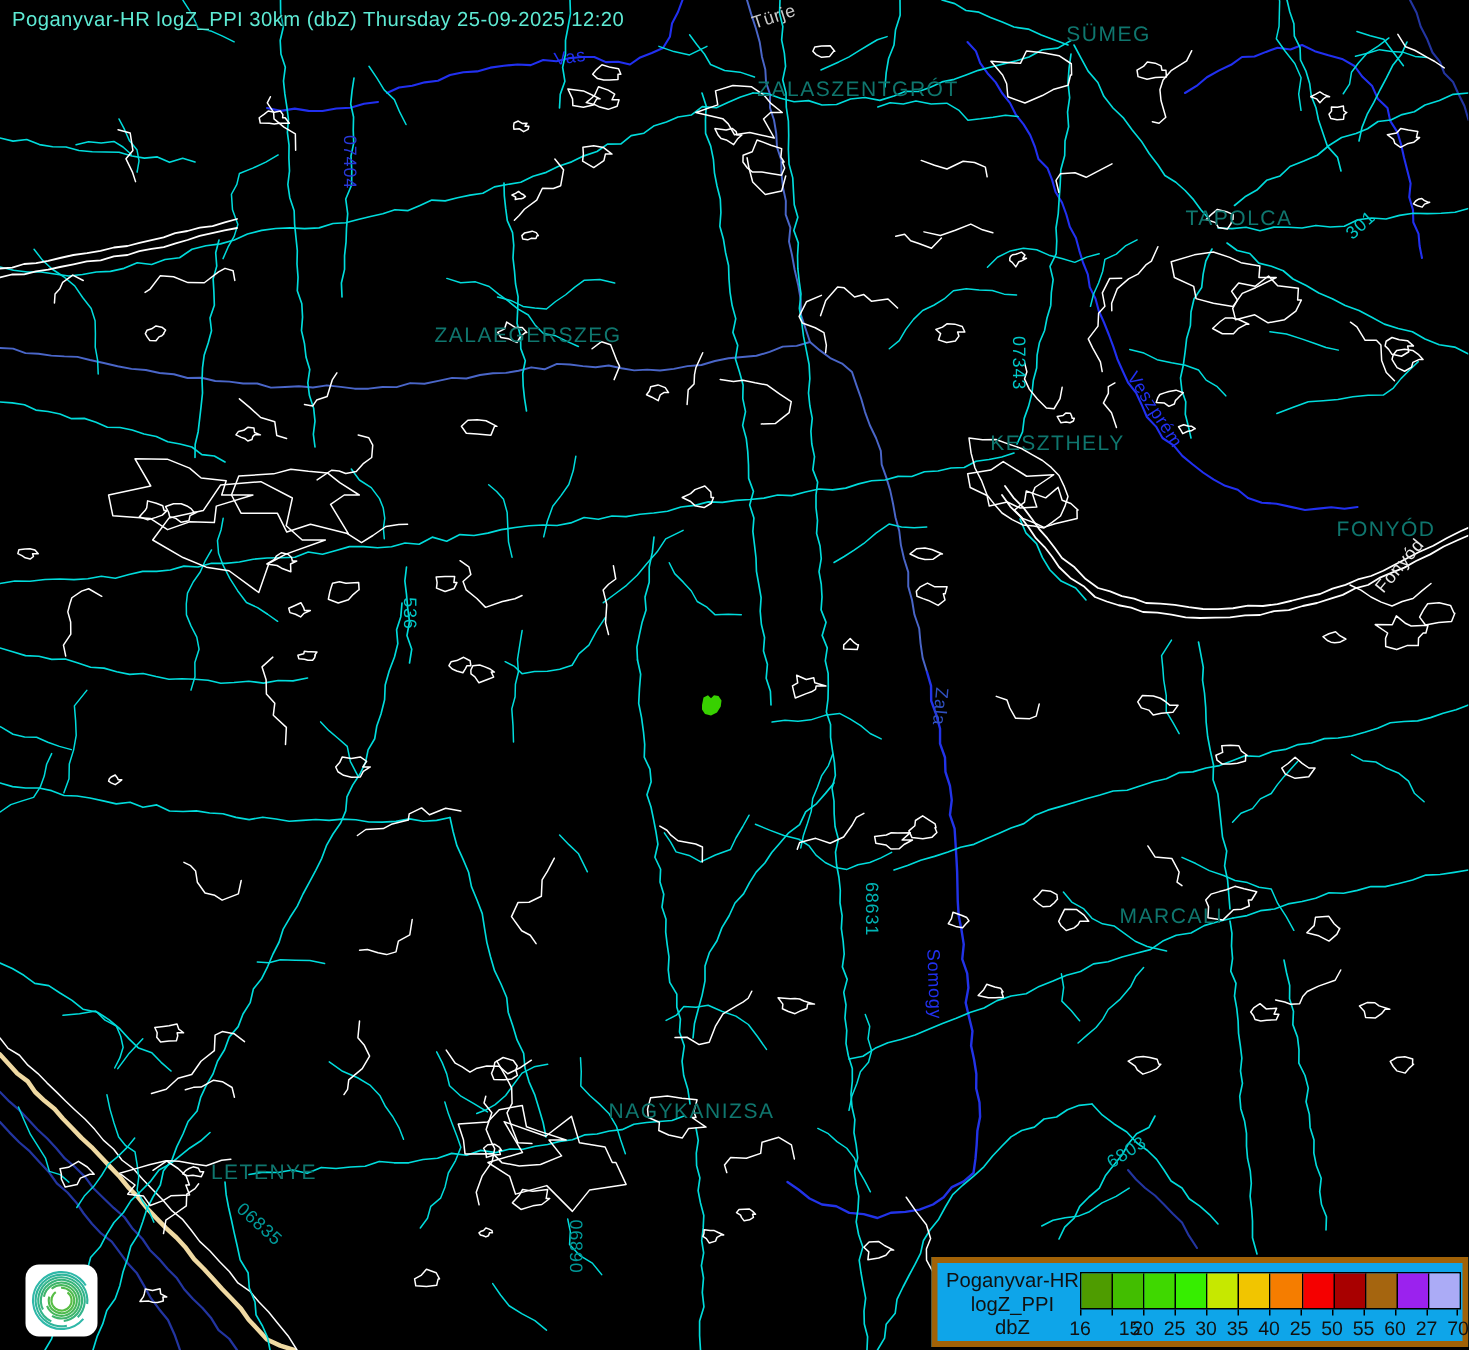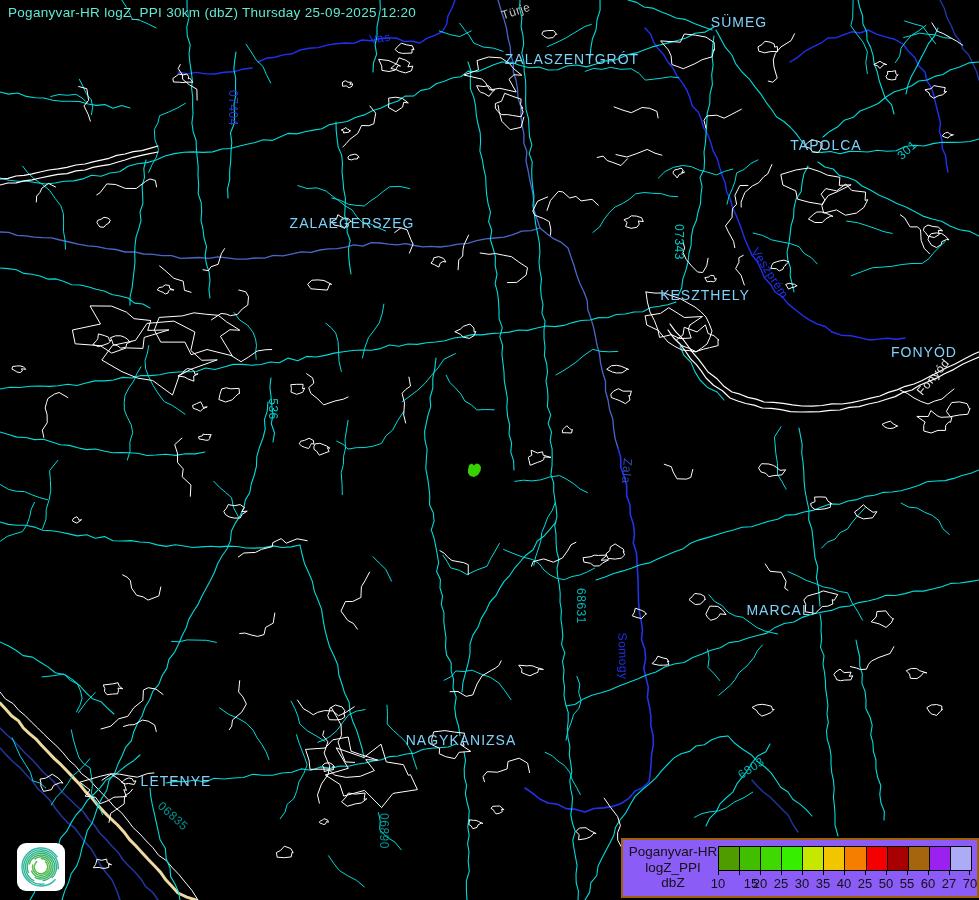--- a/index.html
+++ b/index.html
@@ -1,25 +1,25 @@
 <!DOCTYPE html>
 <html><head>
 <meta charset="utf-8">
 <style>
   html,body{margin:0;padding:0;background:#000;}
   #stage{position:relative;width:979px;height:900px;background:#000;overflow:hidden;
          font-family:"Liberation Sans",sans-serif;}
   #mapsvg{position:absolute;left:0;top:0;}
   #title{position:absolute;left:8px;top:5px;color:#5eead4;font-size:13.5px;letter-spacing:0.3px;
          white-space:nowrap;text-shadow:0 0 2px #000, 0 0 2px #000;}
-  .city{position:absolute;transform:translate(-50%,-50%);color:#7dd3fc;font-size:14px;
+  .city{position:absolute;transform:translate(-50%,-50%);color:#0f766e;font-size:14px;
         letter-spacing:1px;white-space:nowrap;}
   .flabel{position:absolute;font-size:12px;white-space:nowrap;letter-spacing:0.5px;}
-  #legend{position:absolute;left:621px;top:838px;width:358px;height:60px;background:#8b5cf6;
-          border:2px solid #a16207;box-sizing:border-box;}
+  #legend{position:absolute;left:621px;top:838px;width:358px;height:60px;background:#0ea5e9;
+          border:4px solid #a16207;box-sizing:border-box;}
   #leg-textblock{position:absolute;left:4px;top:4px;width:92px;text-align:center;color:#111;
                  font-size:13.5px;line-height:15.5px;}
   #leg-bar{position:absolute;left:95px;top:6px;width:252px;height:23px;display:flex;
            border:1px solid #000;box-sizing:content-box;}
   .leg-cell{flex:1 1 auto;border-right:1px solid #000;}
   .leg-cell:last-child{border-right:none;}
   #leg-ticks{position:absolute;left:95px;top:31px;width:253px;height:5px;}
   .leg-tick{position:absolute;top:0;width:1px;height:4px;background:#000;}
   #leg-labels{position:absolute;left:95px;top:36px;width:253px;height:16px;}
   .leg-lab{position:absolute;transform:translateX(-50%);color:#111;font-size:13px;top:0;}
@@ -363,21 +363,21 @@
         <div class="leg-tick" style="left: 105px;"></div>
         <div class="leg-tick" style="left: 126px;"></div>
         <div class="leg-tick" style="left: 147px;"></div>
         <div class="leg-tick" style="left: 168px;"></div>
         <div class="leg-tick" style="left: 189px;"></div>
         <div class="leg-tick" style="left: 210px;"></div>
         <div class="leg-tick" style="left: 231px;"></div>
         <div class="leg-tick" style="left: 251px;"></div>
       </div>
     <div id="leg-labels">
-        <div class="leg-lab" style="left: 0px;">10</div>
+        <div class="leg-lab" style="left: 0px;">16</div>
         <div class="leg-lab" style="left: 33px;">15</div>
         <div class="leg-lab" style="left: 42px;">20</div>
         <div class="leg-lab" style="left: 63px;">25</div>
         <div class="leg-lab" style="left: 84px;">30</div>
         <div class="leg-lab" style="left: 105px;">35</div>
         <div class="leg-lab" style="left: 126px;">40</div>
         <div class="leg-lab" style="left: 147px;">25</div>
         <div class="leg-lab" style="left: 168px;">50</div>
         <div class="leg-lab" style="left: 189px;">55</div>
         <div class="leg-lab" style="left: 210px;">60</div>

